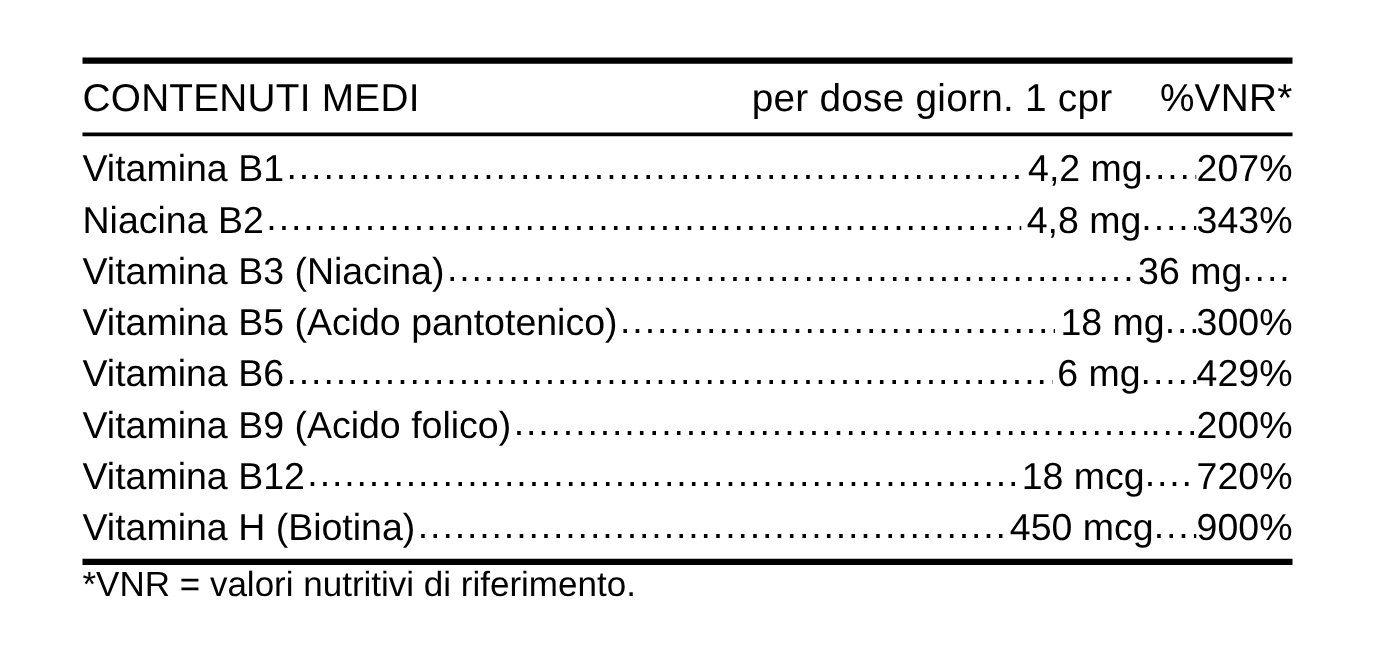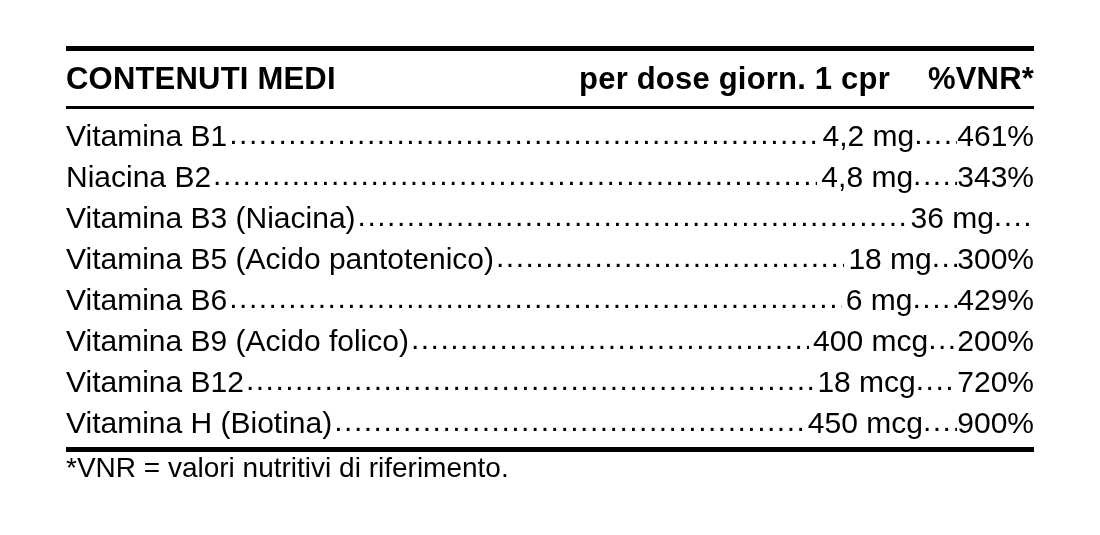--- a/index.html
+++ b/index.html
@@ -29,21 +29,21 @@
     width: 100%;
   }
   .rule-bottom {
     border-top: 5px solid #000;
     width: 100%;
   }
   .header-row {
     display: flex;
     align-items: baseline;
     justify-content: space-between;
-    font-weight: bold;
+    font-weight: normal;
     font-size: 31px;
     letter-spacing: 0.2px;
     padding: 10px 0 9px 0;
   }
   .header-title {
     white-space: nowrap;
   }
   .header-right {
     display: flex;
     align-items: center;
@@ -112,21 +112,21 @@
 
   <div class="rule-mid"></div>
 
   <div class="rows">
 
     <div class="row">
       <span class="row-name">Vitamina B1</span>
       <span class="dots">..................................................................................................................</span>
       <span class="row-amount">4,2 mg</span>
       <span class="dots-small">.......</span>
-      <span class="row-pct">461%</span>
+      <span class="row-pct">207%</span>
     </div>
 
     <div class="row">
       <span class="row-name">Niacina B2</span>
       <span class="dots">..................................................................................................................</span>
       <span class="row-amount">4,8 mg</span>
       <span class="dots-small">.......</span>
       <span class="row-pct">343%</span>
     </div>
 
@@ -149,21 +149,20 @@
       <span class="row-name">Vitamina B6</span>
       <span class="dots">..................................................................................................................</span>
       <span class="row-amount">6 mg</span>
       <span class="dots-small">.......</span>
       <span class="row-pct">429%</span>
     </div>
 
     <div class="row">
       <span class="row-name">Vitamina B9 (Acido folico)</span>
       <span class="dots">..................................................................................................................</span>
-      <span class="row-amount">400 mcg</span>
       <span class="dots-small">.......</span>
       <span class="row-pct">200%</span>
     </div>
 
     <div class="row">
       <span class="row-name">Vitamina B12</span>
       <span class="dots">..................................................................................................................</span>
       <span class="row-amount">18 mcg</span>
       <span class="dots-small">.......</span>
       <span class="row-pct">720%</span>

